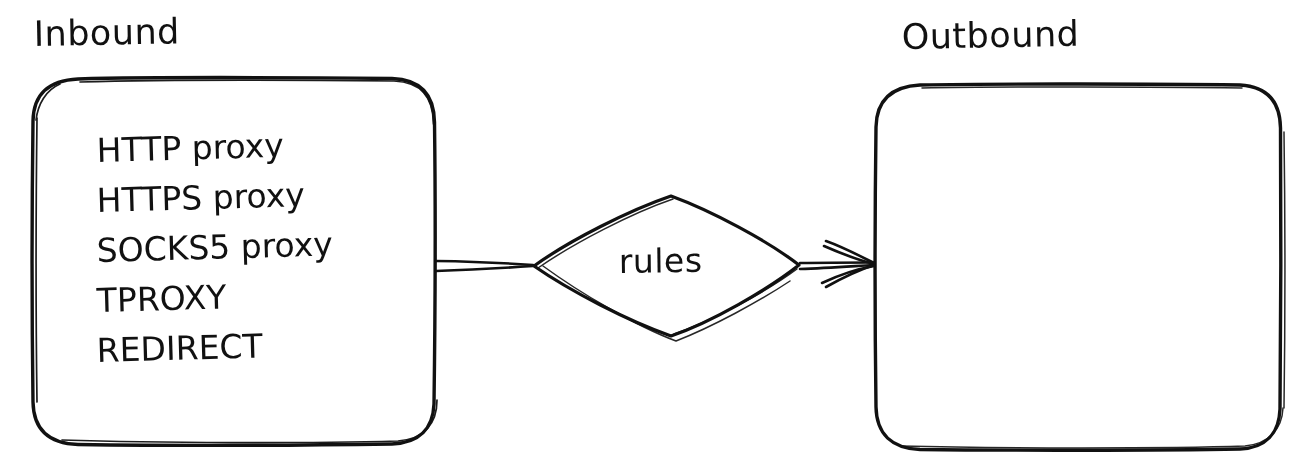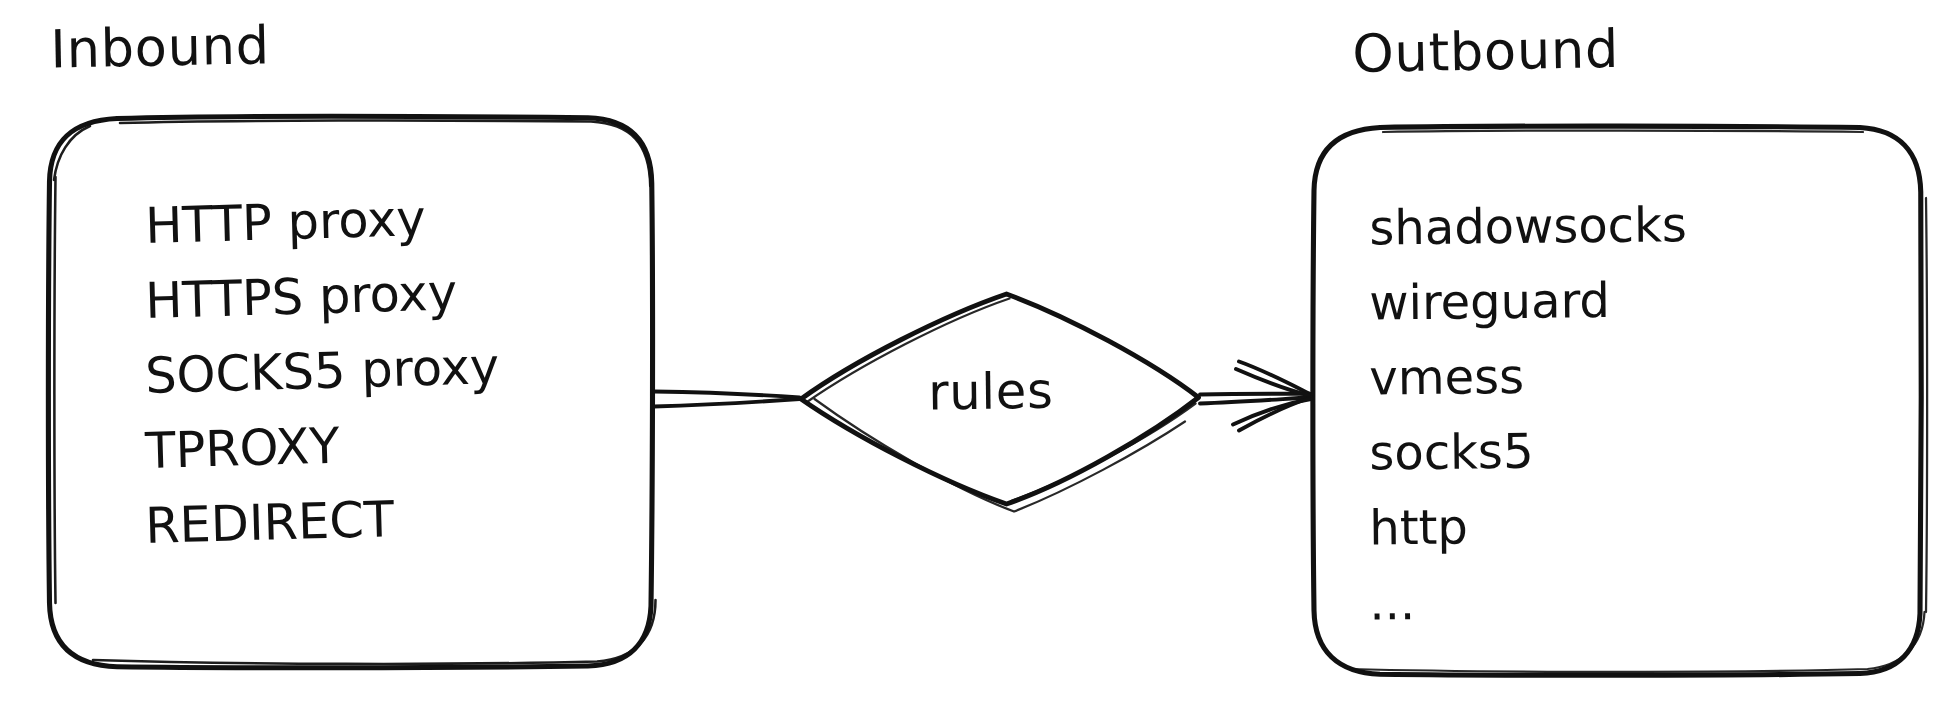--- a/index.html
+++ b/index.html
@@ -177,24 +177,16 @@
   <div class="lbl box-title" id="outbound-title">Outbound</div>
 
   <div class="list" id="inbound-list">
     <div class="list-item">HTTP proxy</div>
     <div class="list-item">HTTPS proxy</div>
     <div class="list-item">SOCKS5 proxy</div>
     <div class="list-item">TPROXY</div>
     <div class="list-item">REDIRECT</div>
   </div>
 
-  <div class="list" id="outbound-list">
-    <div class="list-item">shadowsocks</div>
-    <div class="list-item">wireguard</div>
-    <div class="list-item">vmess</div>
-    <div class="list-item">socks5</div>
-    <div class="list-item">http</div>
-    <div class="list-item">...</div>
-  </div>
 
   <div class="lbl" id="rules-label">rules</div>
 
 </div>
 
 </body></html>

